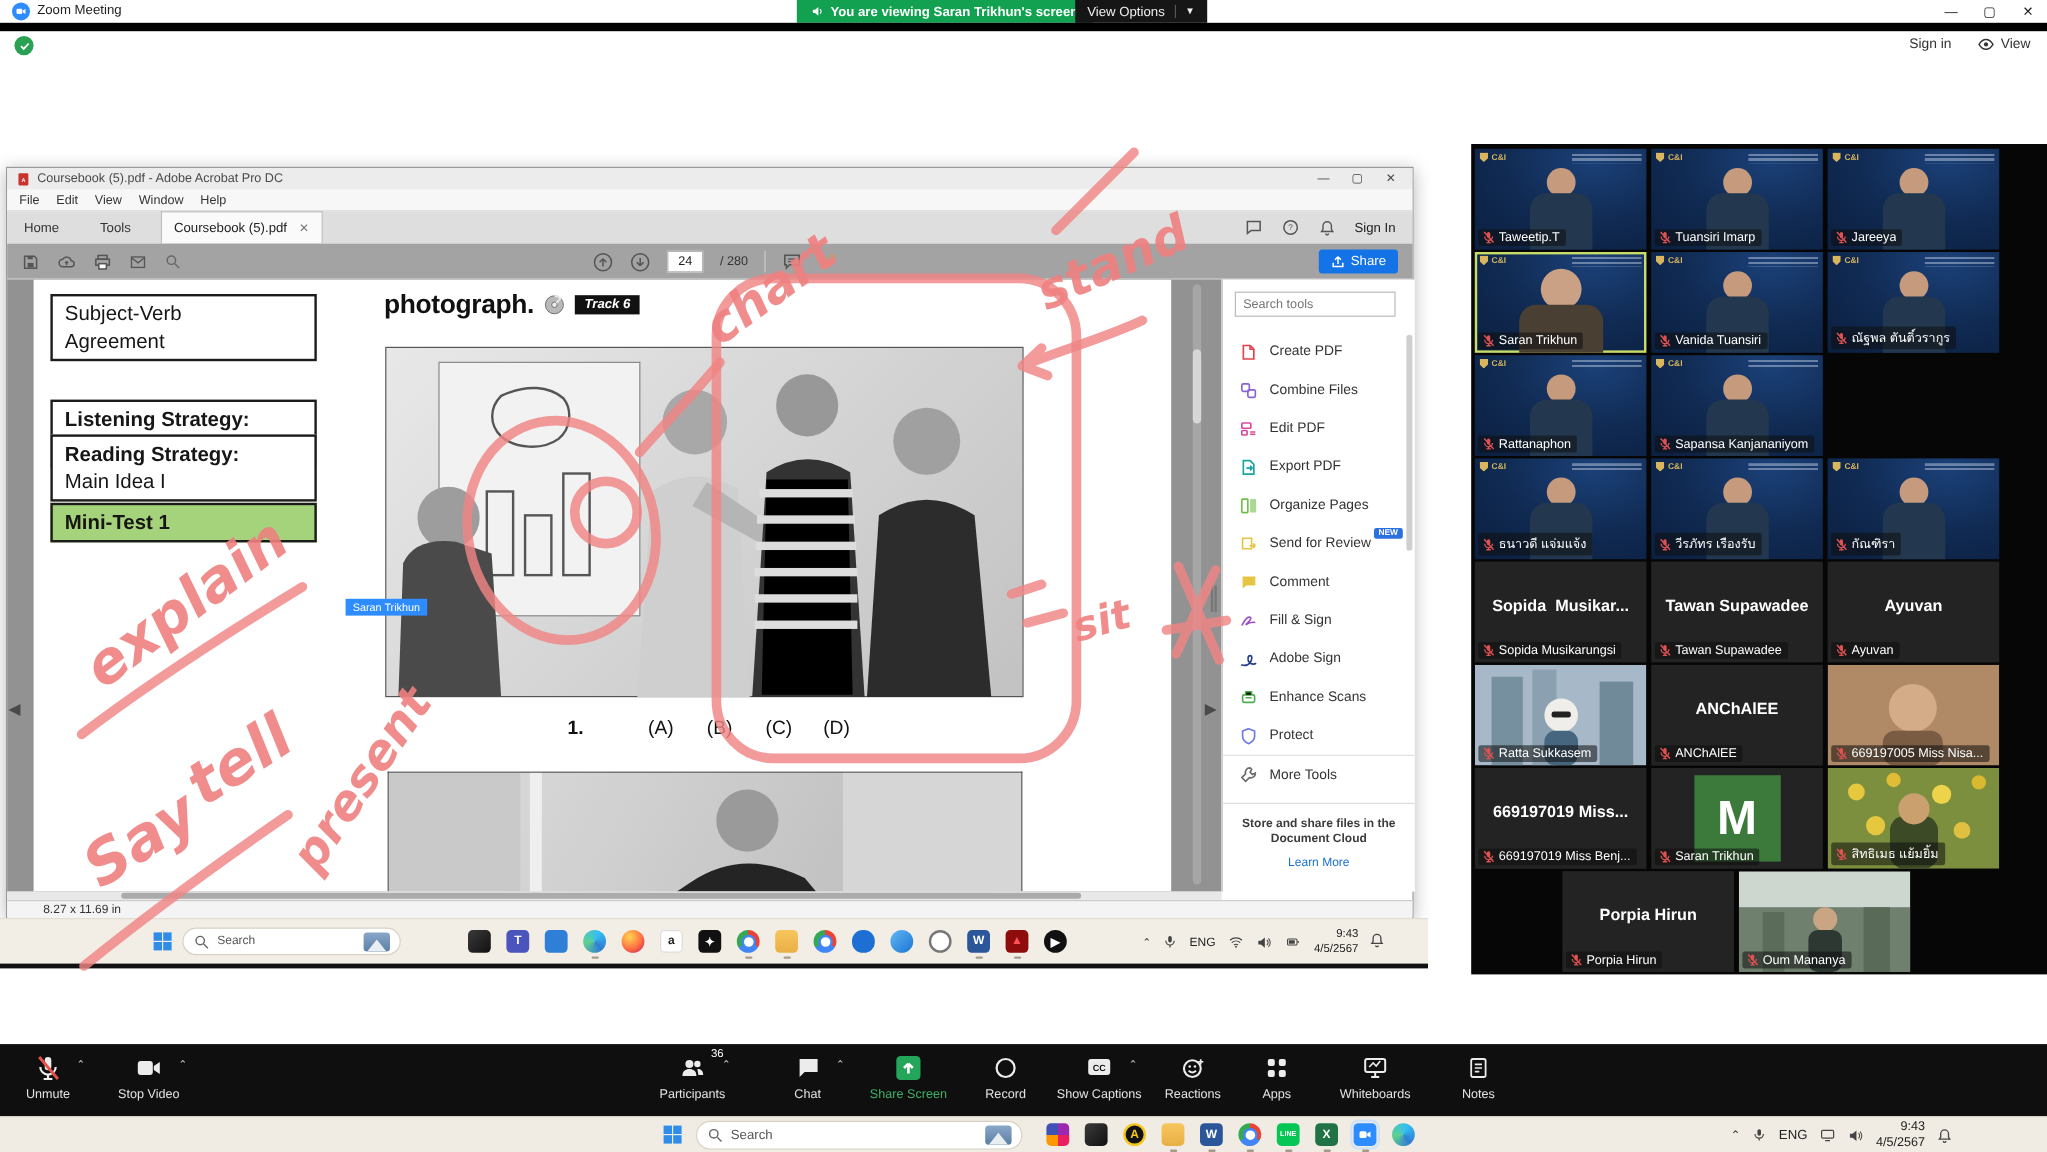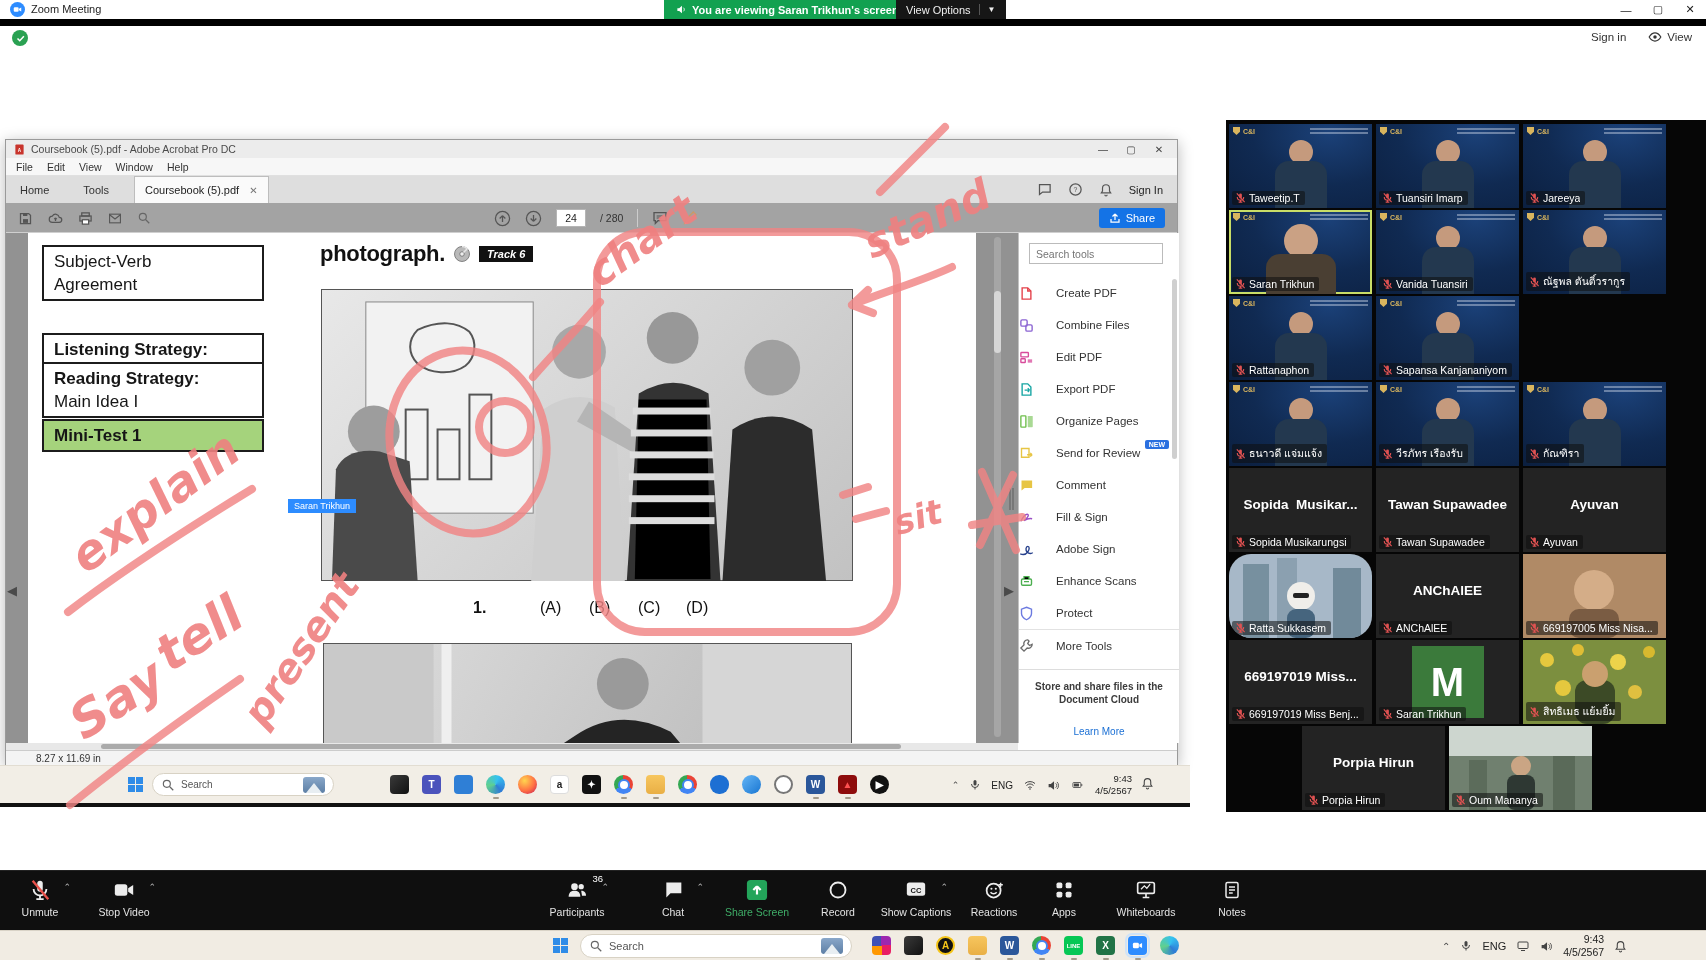--- a/index.html
+++ b/index.html
@@ -59,27 +59,27 @@
 #photo2{position:absolute;left:295px;top:410px;width:529px;height:100px;border:1px solid #555;border-bottom:none;background:linear-gradient(120deg,#dedede,#b8b8b8)}
 #vscroll{position:absolute;left:988px;top:4px;width:7px;height:500px;background:#a6a6a6;border-radius:4px}
 #vthumb{position:absolute;left:988px;top:58px;width:7px;height:62px;background:#d6d6d6;border-radius:4px}
 #parrowR{position:absolute;left:998px;top:350px;color:#4a4a4a;font-size:13px}
 #parrowL{position:absolute;left:1px;top:350px;color:#4a4a4a;font-size:13px}
 #phandle{position:absolute;left:1003px;top:255px;width:5px;height:22px;border-left:2px solid #777;border-right:2px solid #777}
 
 #panel{position:absolute;left:1012px;top:93px;width:161px;height:510px;background:#fff;border-left:1px solid #c2c2c2}
 #tsearch{position:absolute;left:10px;top:10px;width:134px;height:21px;border:1px solid #bbb;background:#fff;font-size:10.5px;color:#555;padding:0 6px;font-family:"Liberation Sans",sans-serif}
 #tool-list{position:absolute;left:0;top:44px;width:100%}
-.titem{display:flex;align-items:center;gap:22px;height:32px;position:relative}
+.titem{display:flex;align-items:center;gap:10px;height:32px;padding-left:14px;position:relative}
 .titem .lab{font-size:11.5px;color:#333;white-space:nowrap}
 .titem .nbadge{position:absolute;right:10px;top:3px;background:#2a70e0;color:#fff;font-size:7px;font-weight:bold;padding:1px 4px;border-radius:2px}
 .titem.sep{border-top:1px solid #e2e2e2}
 #pfoot{position:absolute;left:0;top:436px;width:100%;border-top:1px solid #ddd;padding:10px 12px 0 12px;text-align:center}
 #pfoot .ft{font-size:10px;font-weight:bold;color:#3c3c3c;line-height:13px}
-#pfoot .fl{font-size:10px;color:#1a6fd4;margin-top:20px}
+#pfoot .fl{font-size:10px;color:#1a6fd4;margin-top:8px}
 #pscroll{position:absolute;right:2px;top:46px;width:5px;height:180px;background:#cfcfcf;border-radius:3px}
 
 #hscroll{position:absolute;left:0;top:603px;width:1012px;height:7px;background:#e8e8e8}
 #hthumb{position:absolute;left:95px;top:1px;width:800px;height:5px;background:#ababab;border-radius:3px}
 #acro-status{position:absolute;left:0;top:610px;width:100%;height:16px;background:#f4f4f4;border-top:1px solid #ccc;display:flex;align-items:center;padding-left:30px;font-size:10px;color:#333}
 
 #overlay{position:absolute;left:0;top:27px;width:1190px;height:843px;pointer-events:none;z-index:40}
 #overlay path,#overlay rect,#overlay ellipse,#overlay circle{fill:none;stroke:#f08484;stroke-width:8;stroke-linecap:round;opacity:.82}
 #overlay text{fill:#ef8080;font-family:"DejaVu Sans",sans-serif;font-style:italic;font-weight:bold;opacity:.9}
 #authortag{position:absolute;left:288px;top:499px;background:#2d8cff;color:#fff;font-size:9px;padding:2px 6px;z-index:41;white-space:nowrap}
@@ -893,21 +893,21 @@
             <svg width="11" height="12" viewBox="0 0 24 24">
               <rect x="9" y="2" width="6" height="11" rx="3" fill="#e05252"></rect>
               <path d="M5 10a7 7 0 0 0 14 0" stroke="#e05252" stroke-width="2.4" fill="none"></path>
               <path d="M12 16v4M8 21h8" stroke="#e05252" stroke-width="2.4"></path>
               <path d="M4 2l17 19" stroke="#e05252" stroke-width="2.6"></path>
             </svg>
           </span>
           <span class="nm">Ayuvan</span>
         </div>
       </div>
-      <div class="tile " style="left: 0px; top: 430px; border-radius: 22px;">
+      <div class="tile " style="left: 0px; top: 430px;">
         <svg class="ph" viewBox="0 0 143 84" preserveAspectRatio="none">
           <rect width="143" height="84" fill="#a7b8c8"></rect>
           <rect x="14" y="10" width="26" height="74" fill="#77909f"></rect>
           <rect x="48" y="4" width="20" height="80" fill="#8ba0b0"></rect>
           <rect x="104" y="14" width="28" height="70" fill="#718a9a"></rect>
           <circle cx="72" cy="42" r="14" fill="#f0eeea"></circle>
           <rect x="58" y="55" width="28" height="29" rx="9" fill="#46657e"></rect>
           <rect x="64" y="39" width="16" height="5" rx="2" fill="#222"></rect>
         </svg>
         <div class="nlabel">

